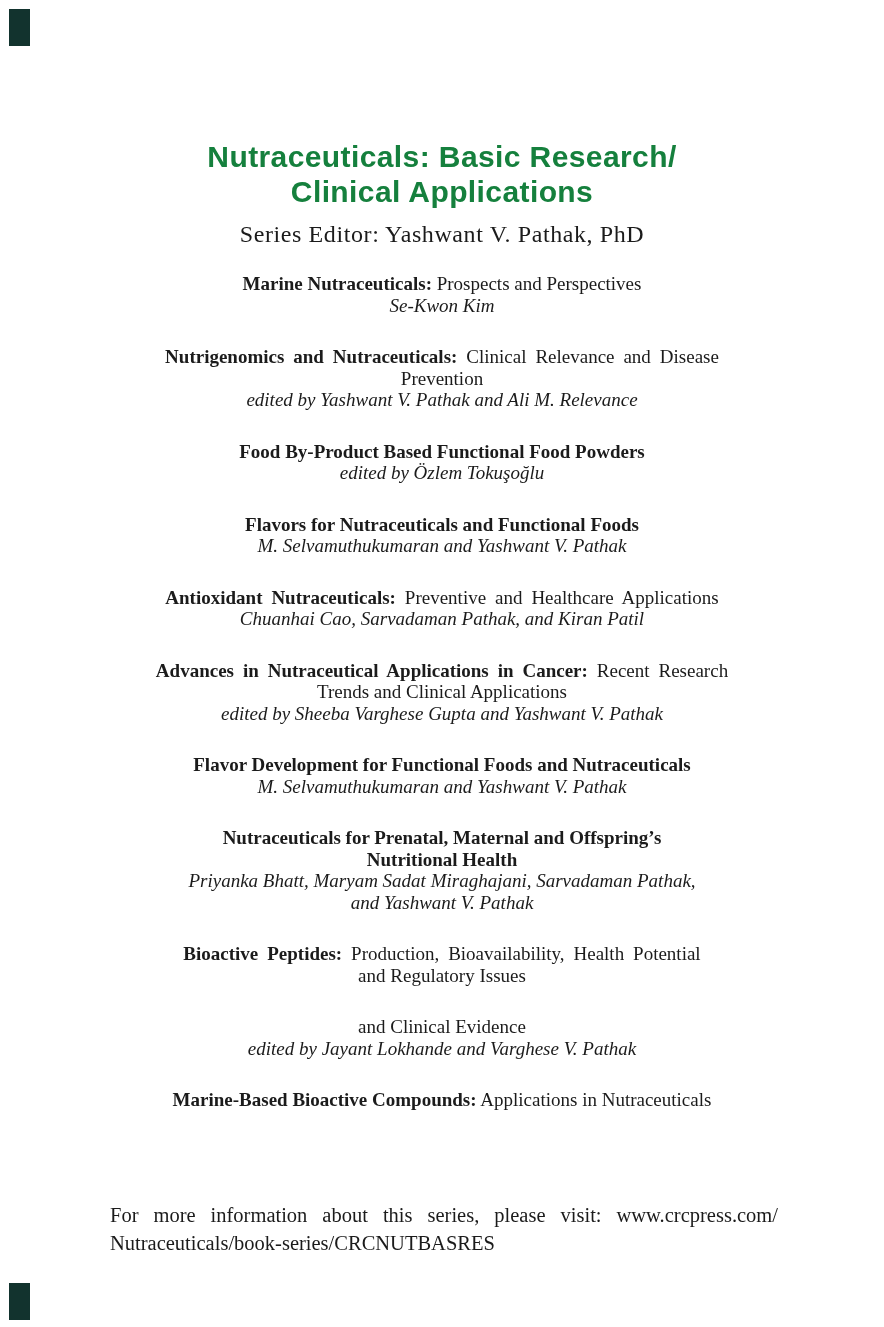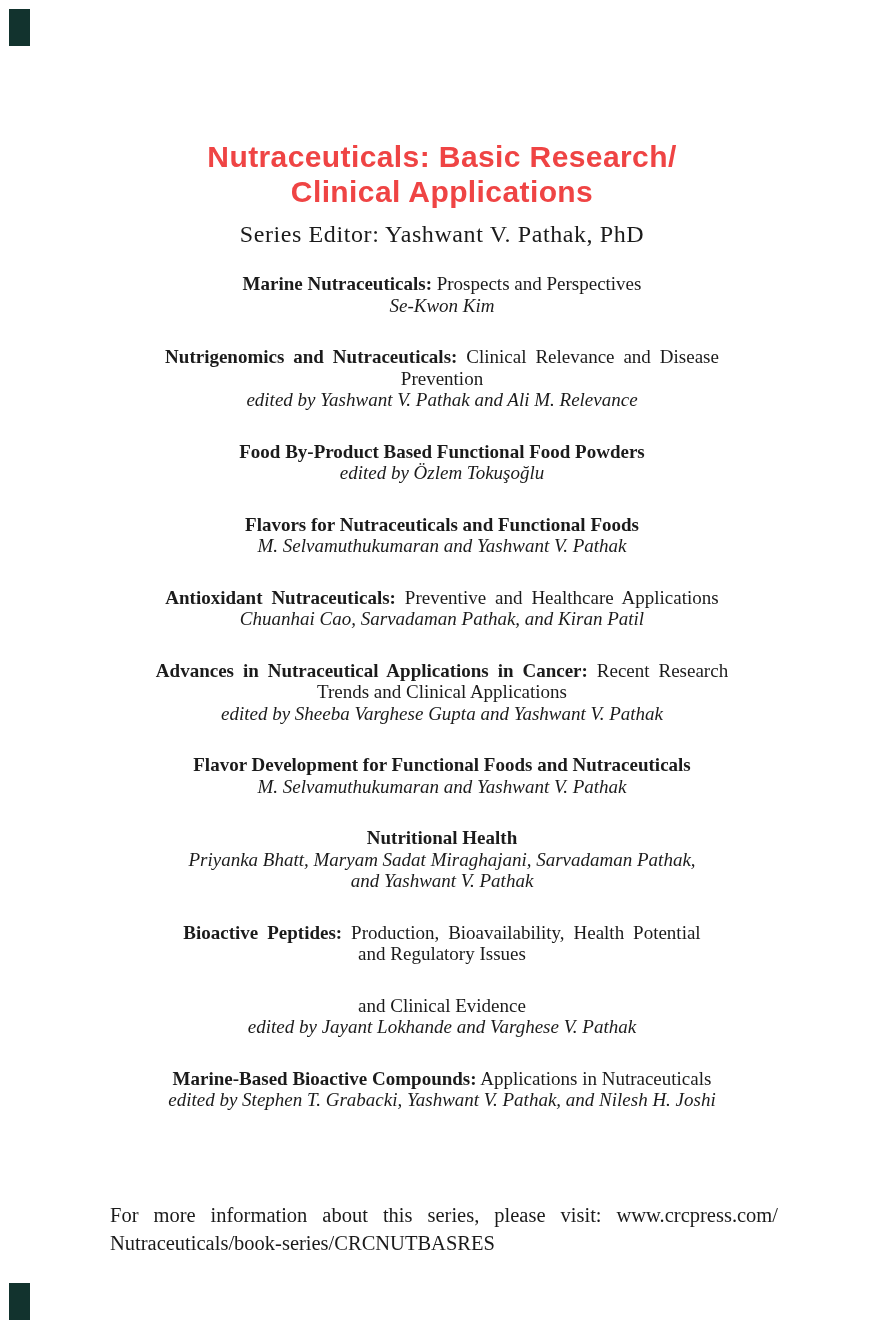--- a/index.html
+++ b/index.html
@@ -27,21 +27,21 @@
     left: 72px;
     width: 740px;
     text-align: center;
   }
   .main-title {
     font-family: "Liberation Sans", sans-serif;
     font-weight: bold;
     font-size: 30px;
     line-height: 35px;
     letter-spacing: 0.4px;
-    color: #ef4444;
+    color: #15803d;
   }
   .series-editor {
     margin-top: 12px;
     font-size: 24px;
     line-height: 27px;
     letter-spacing: 0.6px;
   }
   .entries { margin-top: 25px; }
   .entry { margin-bottom: 30px; font-size: 19px; line-height: 21.5px; }
   .title-line { white-space: nowrap; }
@@ -100,35 +100,35 @@
         <div class="entry">
           <div class="title-line j"><span class="b">Advances in Nutraceutical Applications in Cancer:</span><span class="r"> Recent Research</span></div>
           <div class="title-line"><span class="r">Trends and Clinical Applications</span></div>
           <div class="authors-line">edited by Sheeba Varghese Gupta and Yashwant V. Pathak</div>
         </div>
         <div class="entry">
           <div class="title-line"><span class="b">Flavor Development for Functional Foods and Nutraceuticals</span></div>
           <div class="authors-line">M. Selvamuthukumaran and Yashwant V. Pathak</div>
         </div>
         <div class="entry">
+          <div class="title-line"><span class="b">Nutraceuticals for Prenatal, Maternal and Offspring’s</span></div>
           <div class="title-line"><span class="b">Nutritional Health</span></div>
           <div class="authors-line">Priyanka Bhatt, Maryam Sadat Miraghajani, Sarvadaman Pathak,</div>
           <div class="authors-line">and Yashwant V. Pathak</div>
         </div>
         <div class="entry">
           <div class="title-line j"><span class="b">Bioactive Peptides:</span><span class="r"> Production, Bioavailability, Health Potential</span></div>
           <div class="title-line"><span class="r">and Regulatory Issues</span></div>
         </div>
         <div class="entry">
           <div class="title-line"><span class="r">and Clinical Evidence</span></div>
           <div class="authors-line">edited by Jayant Lokhande and Varghese V. Pathak</div>
         </div>
         <div class="entry">
           <div class="title-line"><span class="b">Marine-Based Bioactive Compounds:</span><span class="r"> Applications in Nutraceuticals</span></div>
-          <div class="authors-line">edited by Stephen T. Grabacki, Yashwant V. Pathak, and Nilesh H. Joshi</div>
         </div>
       </div>
   </div>
 
   <div class="footer">
     <div class="l1">For more information about this series, please visit: www.crcpress.com/</div>
     <div class="l2">Nutraceuticals/book-series/CRCNUTBASRES</div>
   </div>
 
 </div>

